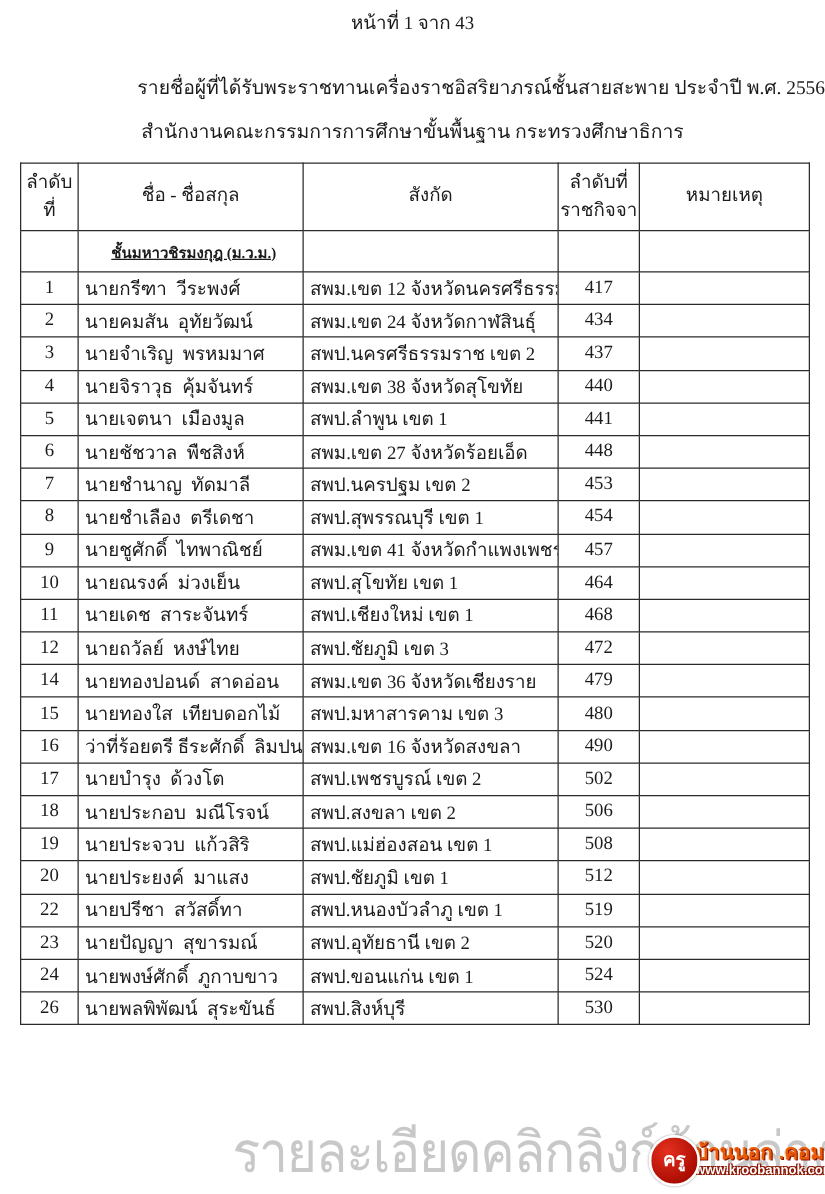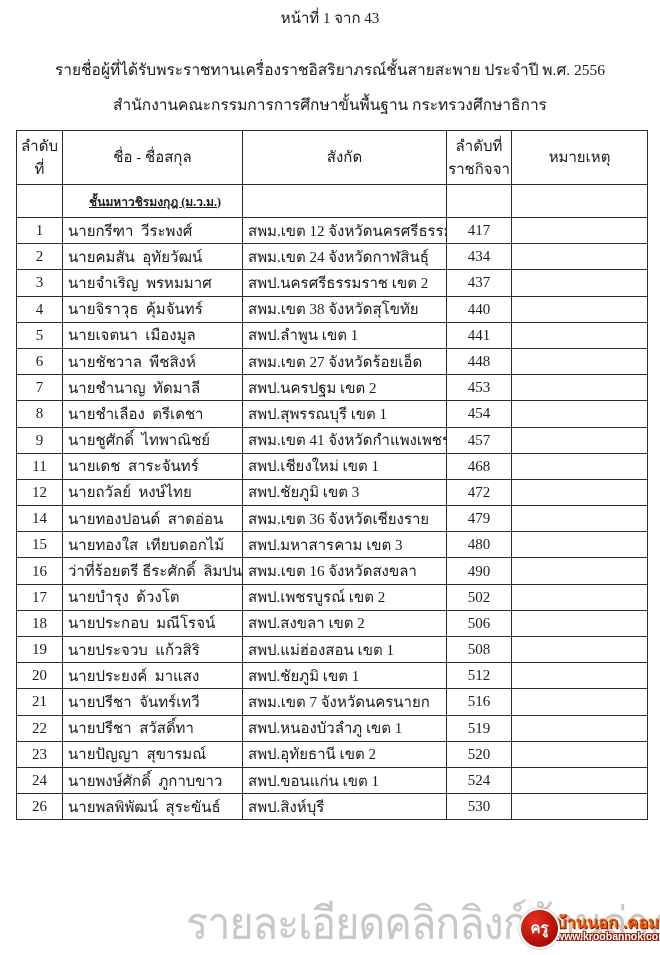--- a/index.html
+++ b/index.html
@@ -10,21 +10,21 @@
     background: #ffffff;
     font-family: "Liberation Serif", "DejaVu Serif", serif;
     color: #1b1b1b;
     overflow: hidden;
   }
   .page-indicator {
     position: absolute; top: 6px; left: 0; width: 100%;
     text-align: center; font-weight: normal; font-size: 15px;
   }
   .doc-title { position: absolute; left: 0; width: 100%; text-align: center; font-size: 15.5px; }
-  .doc-title.line1 { top: 57px; }
+  .doc-title.line1 { top: 57px; text-align: right; }
   .doc-title.line2 { top: 68px; margin-top: 24px; }
 
   table.roster {
     position: absolute; left: 16px; top: 130px;
     width: 631px; table-layout: fixed;
     border-collapse: collapse;
     font-size: 15px;
   }
   table.roster th, table.roster td {
     border: 1.6px solid #2b2b2b;
@@ -175,20 +175,27 @@
     <td class="c-rem"></td>
   </tr>
       <tr class="data-row">
     <td class="c-no">9</td>
     <td class="c-name">นายชูศักดิ์  ไทพาณิชย์</td>
     <td class="c-aff">สพม.เขต 41 จังหวัดกำแพงเพชร</td>
     <td class="c-gaz">457</td>
     <td class="c-rem"></td>
   </tr>
       <tr class="data-row">
+    <td class="c-no">10</td>
+    <td class="c-name">นายณรงค์  ม่วงเย็น</td>
+    <td class="c-aff">สพป.สุโขทัย เขต 1</td>
+    <td class="c-gaz">464</td>
+    <td class="c-rem"></td>
+  </tr>
+      <tr class="data-row">
     <td class="c-no">11</td>
     <td class="c-name">นายเดช  สาระจันทร์</td>
     <td class="c-aff">สพป.เชียงใหม่ เขต 1</td>
     <td class="c-gaz">468</td>
     <td class="c-rem"></td>
   </tr>
       <tr class="data-row">
     <td class="c-no">12</td>
     <td class="c-name">นายถวัลย์  หงษ์ไทย</td>
     <td class="c-aff">สพป.ชัยภูมิ เขต 3</td>
@@ -235,27 +242,20 @@
     <td class="c-name">นายประจวบ  แก้วสิริ</td>
     <td class="c-aff">สพป.แม่ฮ่องสอน เขต 1</td>
     <td class="c-gaz">508</td>
     <td class="c-rem"></td>
   </tr>
       <tr class="data-row">
     <td class="c-no">20</td>
     <td class="c-name">นายประยงค์  มาแสง</td>
     <td class="c-aff">สพป.ชัยภูมิ เขต 1</td>
     <td class="c-gaz">512</td>
-    <td class="c-rem"></td>
-  </tr>
-      <tr class="data-row">
-    <td class="c-no">21</td>
-    <td class="c-name">นายปรีชา  จันทร์เทวี</td>
-    <td class="c-aff">สพม.เขต 7 จังหวัดนครนายก</td>
-    <td class="c-gaz">516</td>
     <td class="c-rem"></td>
   </tr>
       <tr class="data-row">
     <td class="c-no">22</td>
     <td class="c-name">นายปรีชา  สวัสดิ์ทา</td>
     <td class="c-aff">สพป.หนองบัวลำภู เขต 1</td>
     <td class="c-gaz">519</td>
     <td class="c-rem"></td>
   </tr>
       <tr class="data-row">

